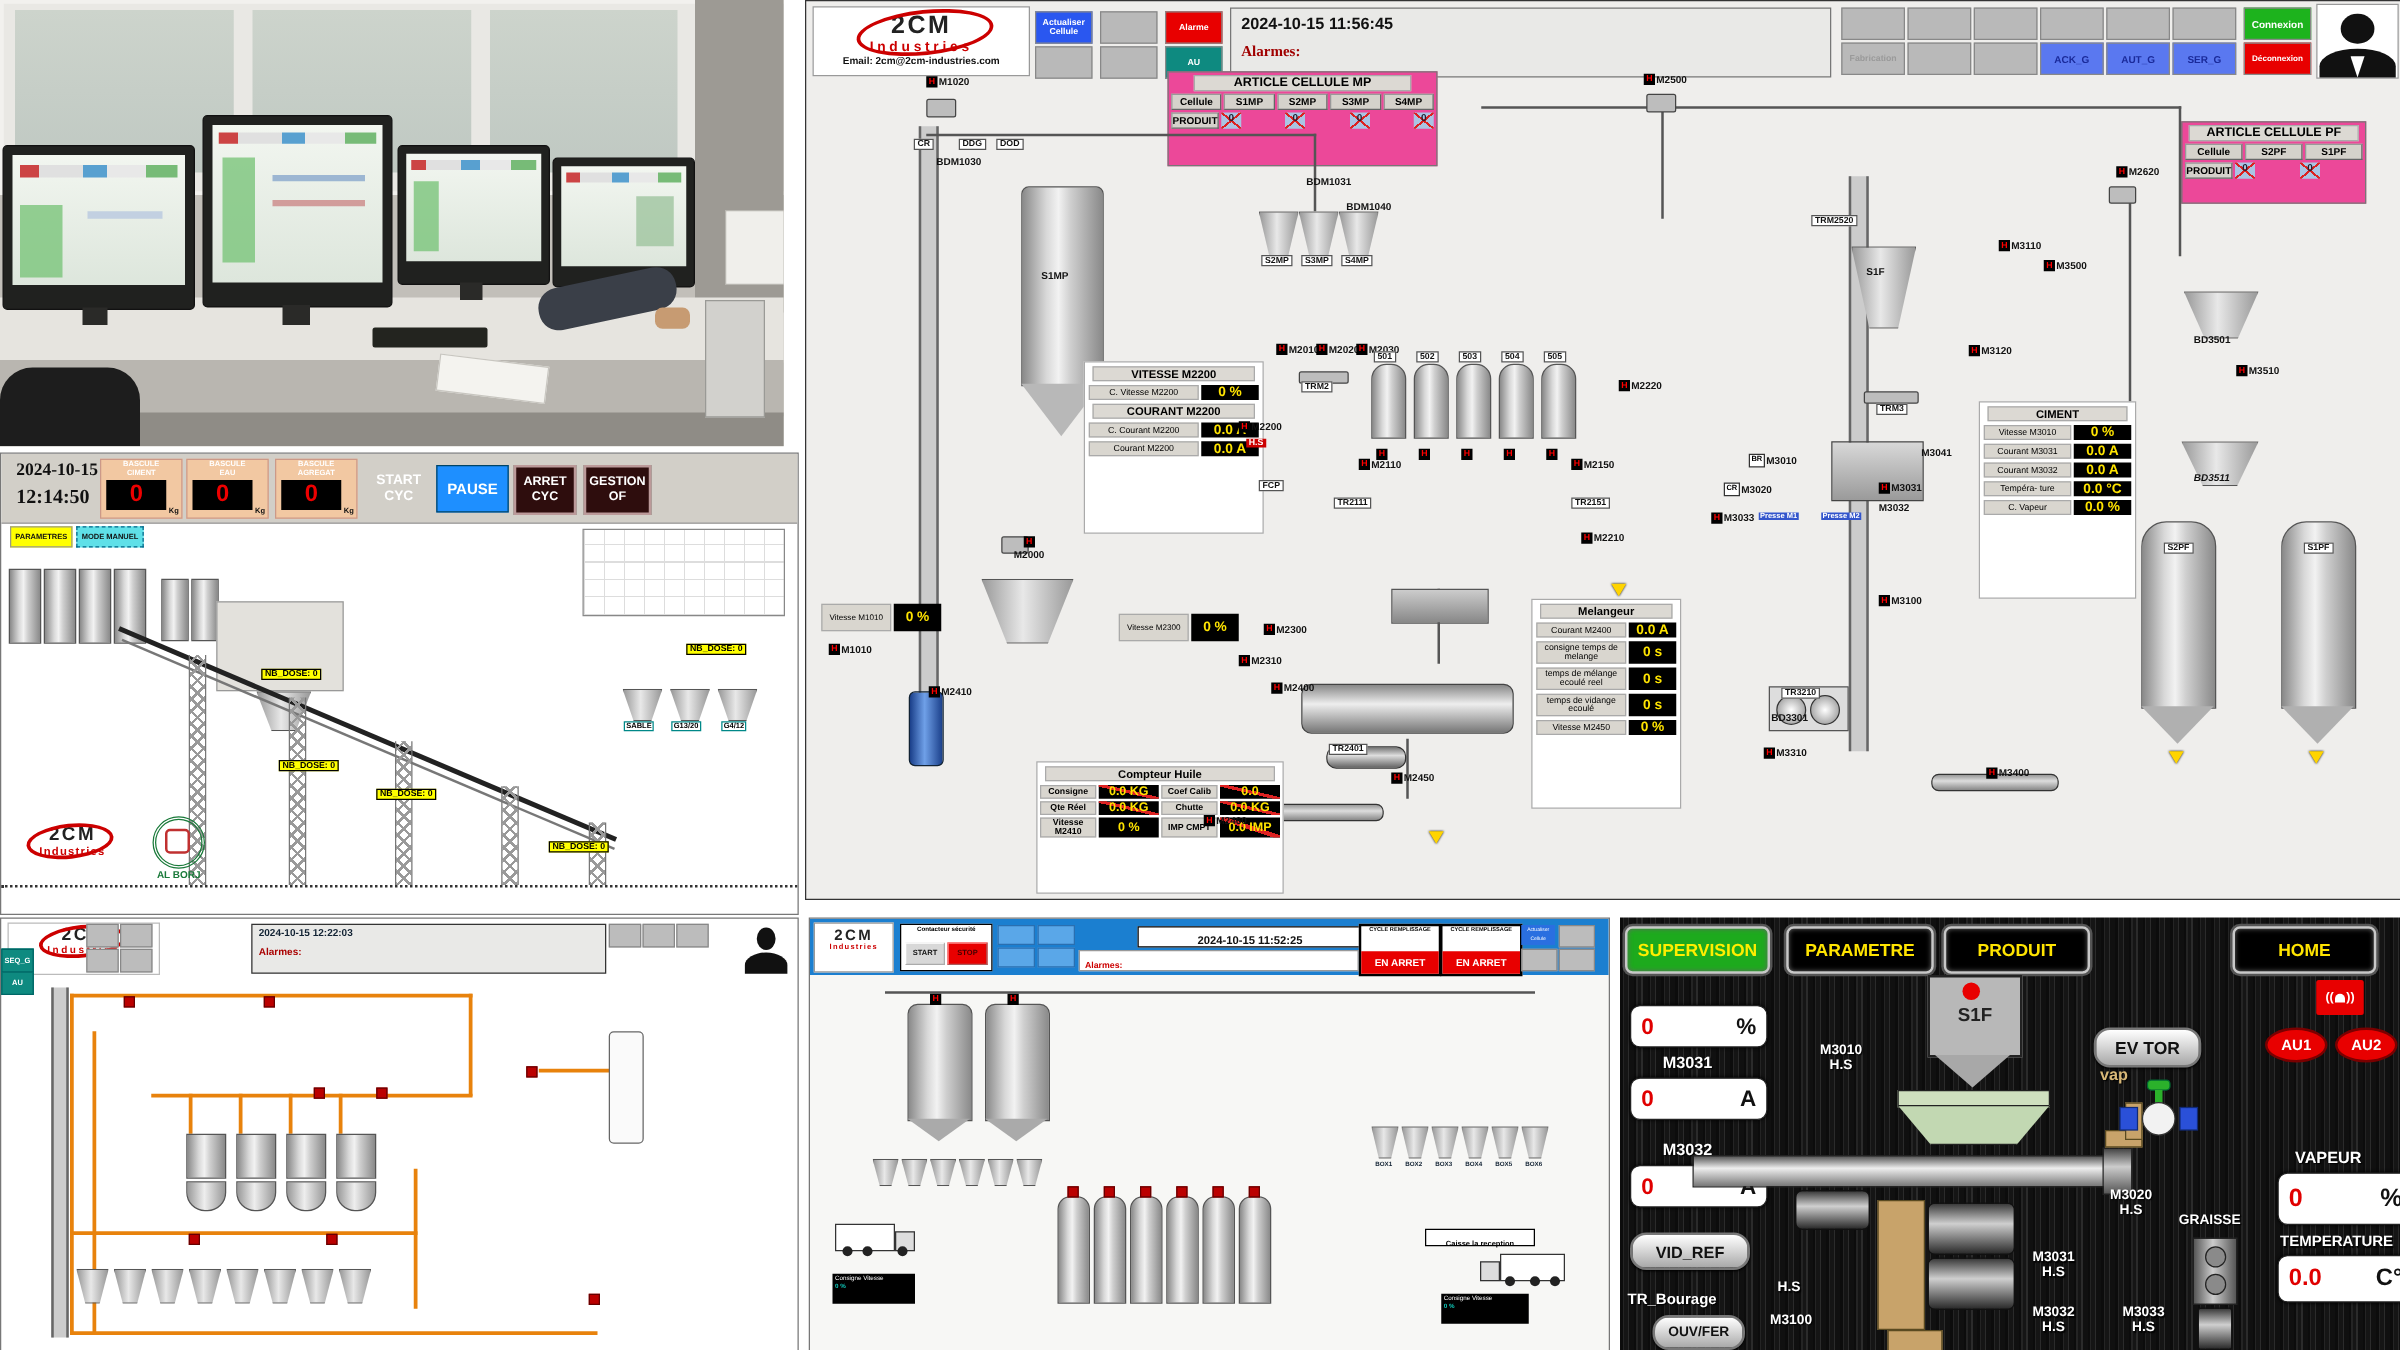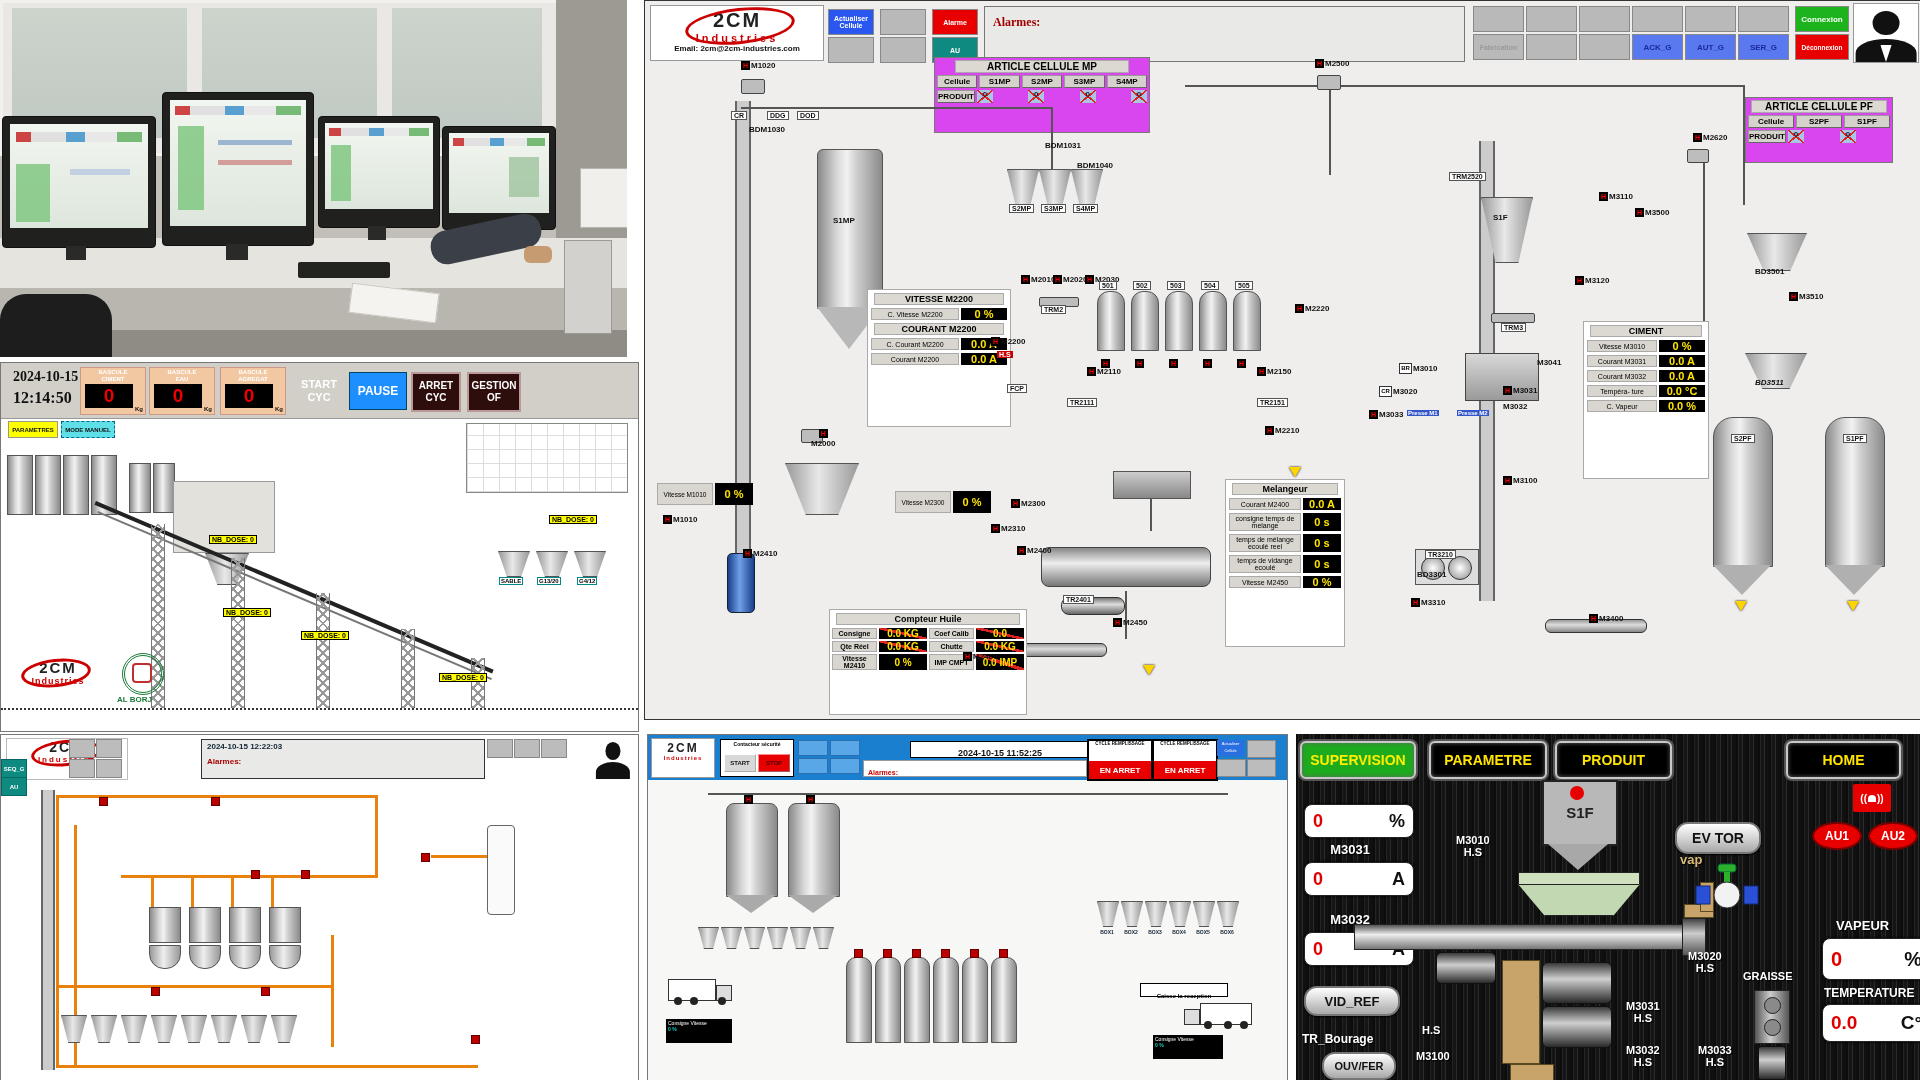--- a/index.html
+++ b/index.html
@@ -40,21 +40,21 @@
   #main{left:644px;top:0;width:1276px;height:718px;background:#efeeec;border:1px solid #333}
   #main .hdrbox{background:#fff;border:1px solid #999}
   .btn{display:flex;align-items:center;justify-content:center;text-align:center;font-weight:bold;cursor:pointer;border:1px solid #888}
   .btn.gray{background:#b9b9b9;color:#9a9a9a;font-size:7px}
   .btn.blue{background:#2a57f0;color:#fff;font-size:7px}
   .btn.blue2{background:#5a78f0;color:#1a2a9a;font-size:8px}
   .btn.red{background:#e80000;color:#fff;font-size:7px}
   .btn.teal{background:#0e8a80;color:#fff;font-size:7px}
   .btn.green{background:#1db31d;color:#fff;font-size:8px}
   .alarmbox{background:#e9e9e7;border:1px solid #777}
-  .tbl{background:#d946ef;border:1px solid #777;font-size:8px}
+  .tbl{background:#ec4899;border:1px solid #777;font-size:8px}
   .tbl .ttl{background:#dcd9d3;border:1px solid #aaa;font-weight:bold;font-size:10px;text-align:center;margin:2px auto;width:80%}
   .tbl .trow{display:flex;gap:2px;justify-content:center;margin:2px 2px}
   .tbl .hc{background:#d5d2cb;border:1px solid #999;border-right-color:#666;border-bottom-color:#666;flex:1;text-align:center;font-weight:bold;padding:1px 0}
   .selx{background:#aac4e4;color:#223;font-weight:bold;text-align:center;min-width:16px;position:relative;
         background-image:linear-gradient(to top right,transparent 46%,#d22 46%,#d22 54%,transparent 54%),linear-gradient(to bottom right,transparent 46%,#d22 46%,#d22 54%,transparent 54%)}
   .ppanel{background:#fff;border:1px solid #aaa;padding:2px}
   .ptitle{background:#dcd9d3;border:1px solid #aaa;font-weight:bold;font-size:9px;text-align:center;margin:1px 4px}
   .prow{display:flex;gap:2px;margin:3px 1px;align-items:stretch}
   .plbl{background:#d9d6cf;border:1px solid #aaa;font-size:7px;flex:1;display:flex;align-items:center;justify-content:center;text-align:center;padding:1px}
   .pval{background:#000;color:#ffe400;font-weight:bold;font-size:11px;min-width:46px;display:flex;align-items:center;justify-content:center}
@@ -186,20 +186,21 @@
       <div style="font-size:8px;font-weight:bold;color:#111">Email: 2cm@2cm-industries.com</div>
     </div>
     <div class="a btn blue pre" style="left:183px;top:8px;width:44px;height:24px">Actualiser
 Cellule</div>
     <div class="a btn gray" style="left:235px;top:8px;width:44px;height:24px"></div>
     <div class="a btn gray" style="left:183px;top:36px;width:44px;height:24px"></div>
     <div class="a btn gray" style="left:235px;top:36px;width:44px;height:24px"></div>
     <div class="a btn red" style="left:287px;top:8px;width:44px;height:24px">Alarme</div>
     <div class="a btn teal" style="left:287px;top:36px;width:44px;height:24px">AU</div>
     <div class="a alarmbox" style="left:339px;top:5px;width:479px;height:54px">
+      <div style="font-size:13px;font-weight:bold;color:#111;padding:4px 0 0 8px">2024-10-15 11:56:45</div>
       <div style="font-family:'Liberation Serif',serif;font-size:12px;font-weight:bold;color:#a00000;padding:8px 0 0 8px">Alarmes:</div>
     </div>
     <div class="a btn gray" style="left:828px;top:5px;width:49px;height:24px"></div>
     <div class="a btn gray" style="left:881px;top:5px;width:49px;height:24px"></div>
     <div class="a btn gray" style="left:934px;top:5px;width:49px;height:24px"></div>
     <div class="a btn gray" style="left:987px;top:5px;width:49px;height:24px"></div>
     <div class="a btn gray" style="left:1040px;top:5px;width:49px;height:24px"></div>
     <div class="a btn gray" style="left:1093px;top:5px;width:49px;height:24px"></div>
     <div class="a btn green" style="left:1150px;top:5px;width:52px;height:24px">Connexion</div>
     <div class="a btn gray" style="left:828px;top:33px;width:49px;height:24px">Fabrication</div>
@@ -753,21 +754,21 @@
         <div class="binlbl" style="left: 498px; position: absolute; top: 214px;"><span>SABLE</span></div>
         <div class="binlbl" style="left: 536px; position: absolute; top: 214px;"><span>G13/20</span></div>
         <div class="binlbl" style="left: 576px; position: absolute; top: 214px;"><span>G4/12</span></div>
       </div>
 
     <div class="a logo2cm" style="left:12px;top:296px;width:90px;height:50px">
       <div class="oval" style="left:8px;top:0;width:64px;height:22px"></div>
       <div class="b" style="font-size:15px">2CM</div>
       <div class="s" style="font-size:9px;letter-spacing:1px">Industries</div>
     </div>
-    <div class="a" style="left:116px;top:290px;width:52px;height:56px;">
+    <div class="a" style="left:116px;top:290px;width:52px;height:56px;text-align:center">
       <div style="margin:0 auto;width:36px;height:36px;border-radius:50%;border:3px double #1a7a3a;position:relative">
         <div style="position:absolute;left:7px;top:7px;width:16px;height:16px;border:2px solid #c03030;border-radius:4px"></div>
       </div>
       <div style="font-size:8px;font-weight:bold;color:#1a7a3a">AL BORJ</div>
     </div>
   </section>
 
   <section id="pid">
     <div class="a logo2cm" style="left:5px;top:3px;width:120px;height:40px;background:#fff;border:1px solid #bbb">
       <div class="oval" style="left:24px;top:1px;width:64px;height:20px"></div>

